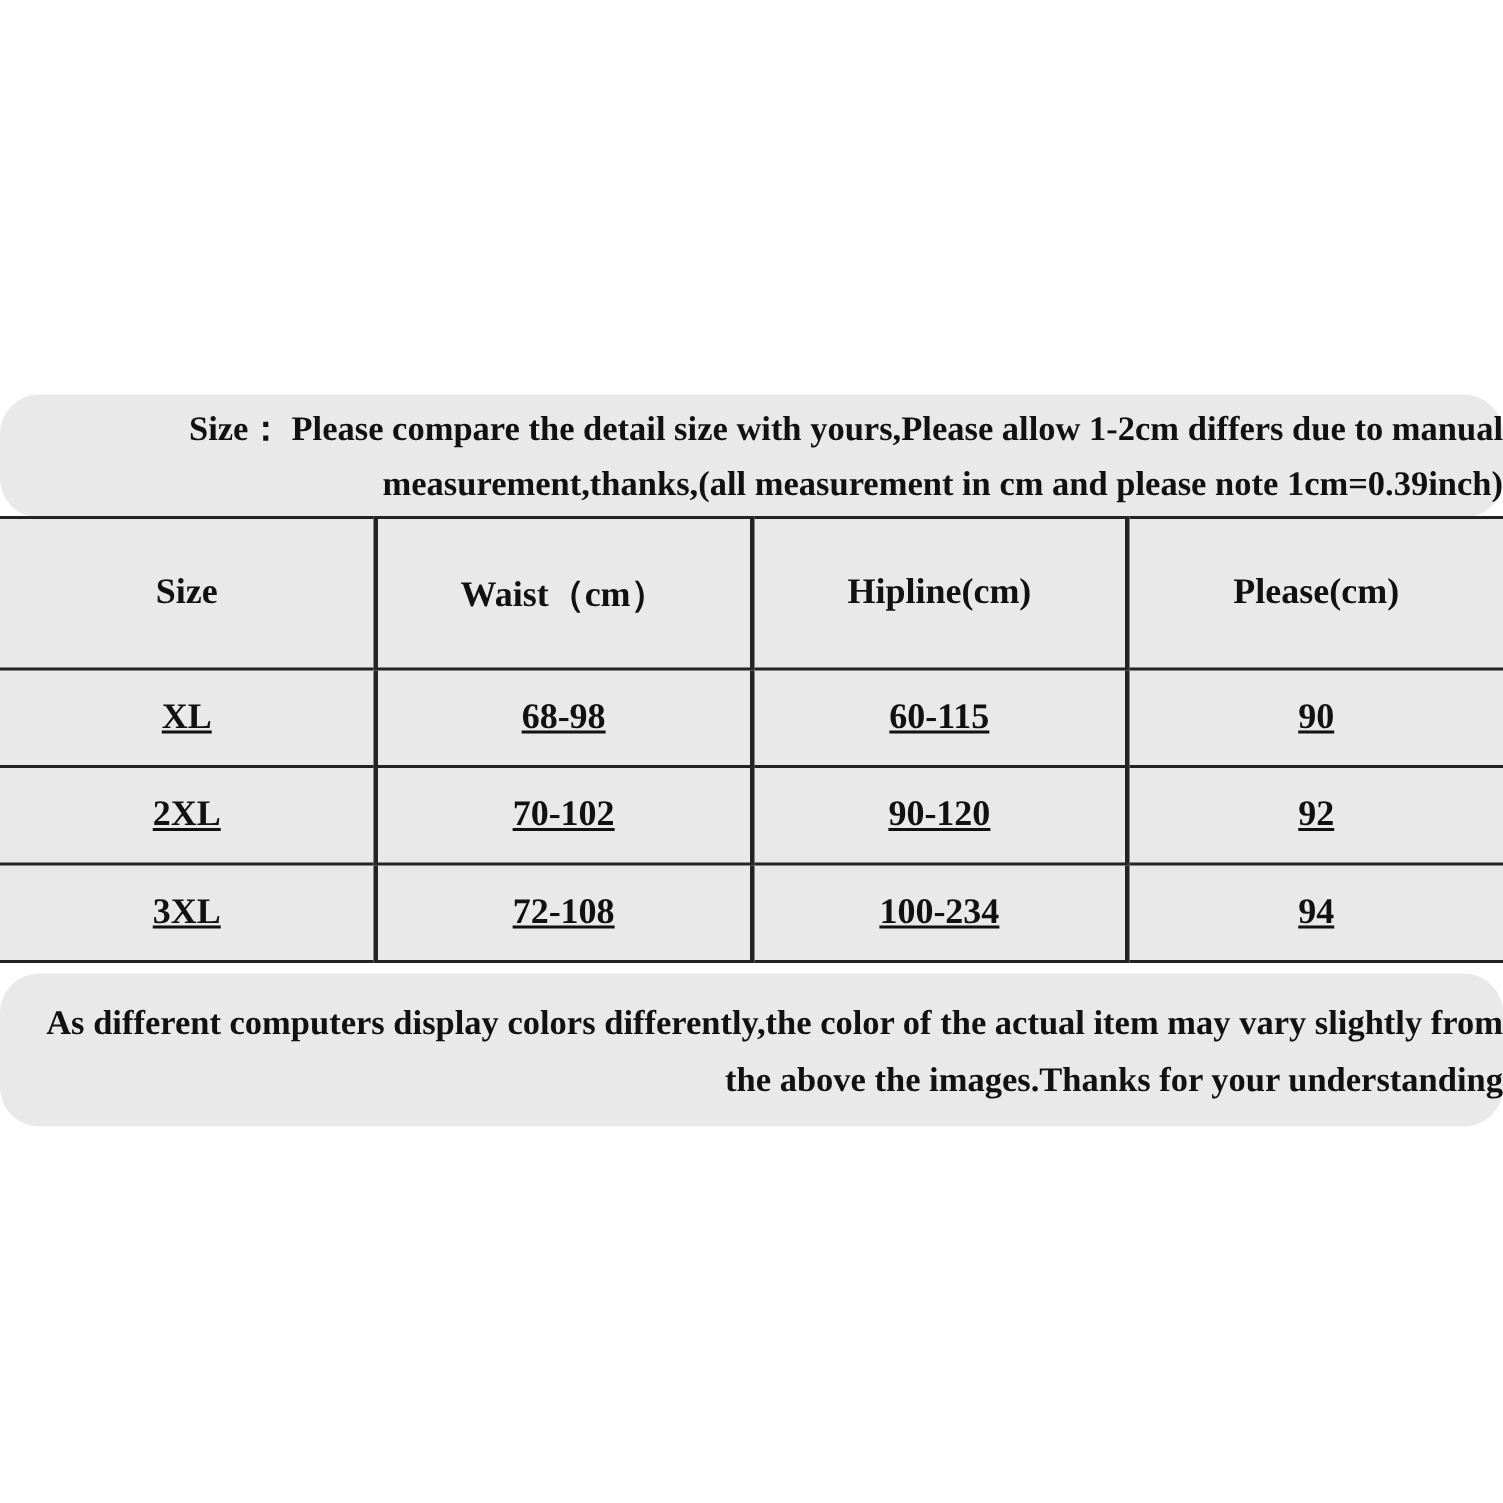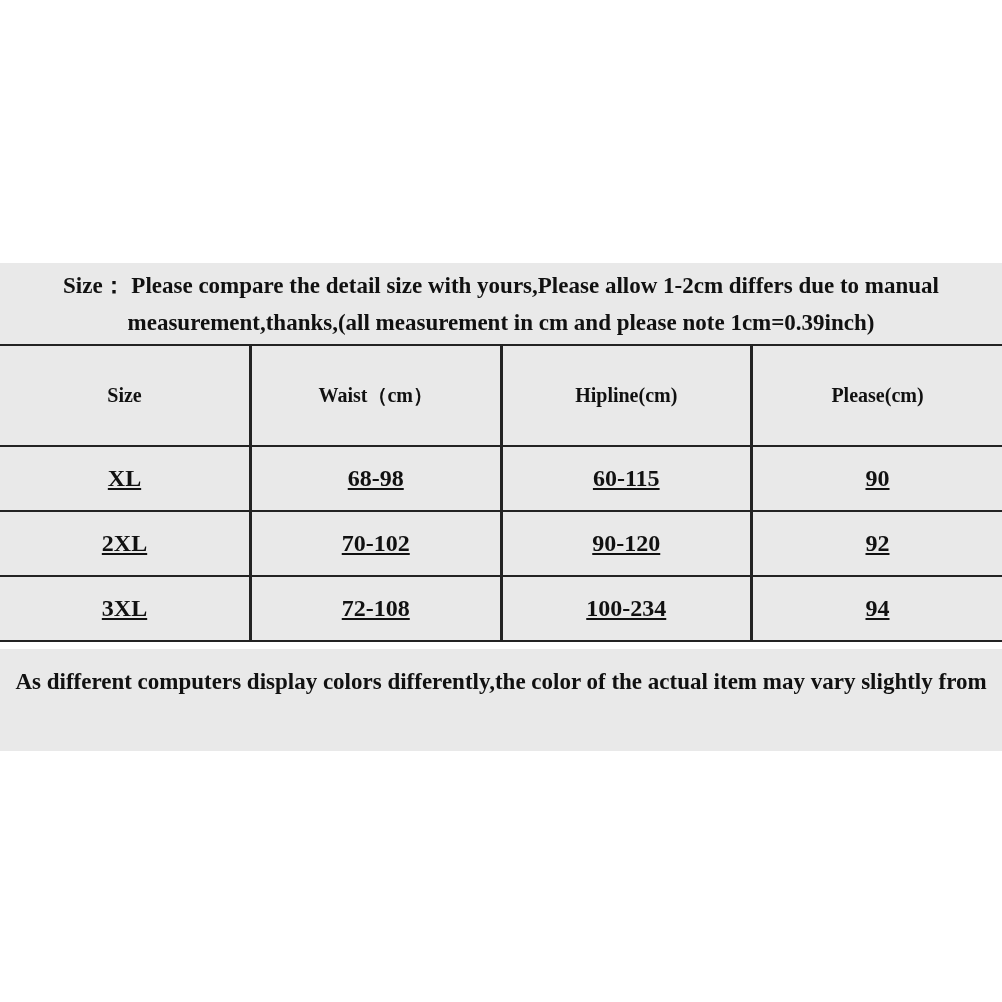--- a/index.html
+++ b/index.html
@@ -8,22 +8,23 @@
     width:1002px;height:1002px;
     background:#ffffff;
     font-family:"Liberation Serif","DejaVu Serif",serif;
     color:#111111;
     overflow:hidden;
   }
   
   .banner{
     position:absolute;left:0;right:0;
     background:#e9e9e9;
-    text-align:center;
+    text-align:right;
     font-weight:bold;
+    border-radius:26px;
   }
   .banner-top{top:263px;height:78px;}
   .banner-top .line{font-size:23px;line-height:37px;}
   .banner-top{padding-top:4px;}
   
   .size-table-wrap{
     position:absolute;left:0;right:0;top:344px;
   }
   table.size-table{
     width:100%;
@@ -39,21 +40,21 @@
     vertical-align:middle;
     font-weight:bold;
     padding:0;
   }
   table.size-table td + td,
   table.size-table th + th{
     border-left:3px solid #232323;
   }
   table.size-table tr.header-row th{
     height:99px;
-    font-size:20px;
+    font-size:24px;
   }
   table.size-table tr.data-row td{
     height:63px;
     font-size:24px;
     text-decoration:underline;
   }
   
   .banner-bottom{top:649px;height:88px;}
   .banner-bottom .line{font-size:23px;line-height:38px;}
   .banner-bottom{padding-top:14px;}
@@ -94,15 +95,16 @@
           <td>72-108</td>
           <td>100-234</td>
           <td>94</td>
         </tr>
       </tbody>
     </table>
   </div>
 
   <div class="banner banner-bottom">
     <div class="line">As different computers display colors differently,the color of the actual item may vary slightly from</div>
+    <div class="line">the above the images.Thanks for your understanding</div>
   </div>
 
 </div>
 
 </body></html>

